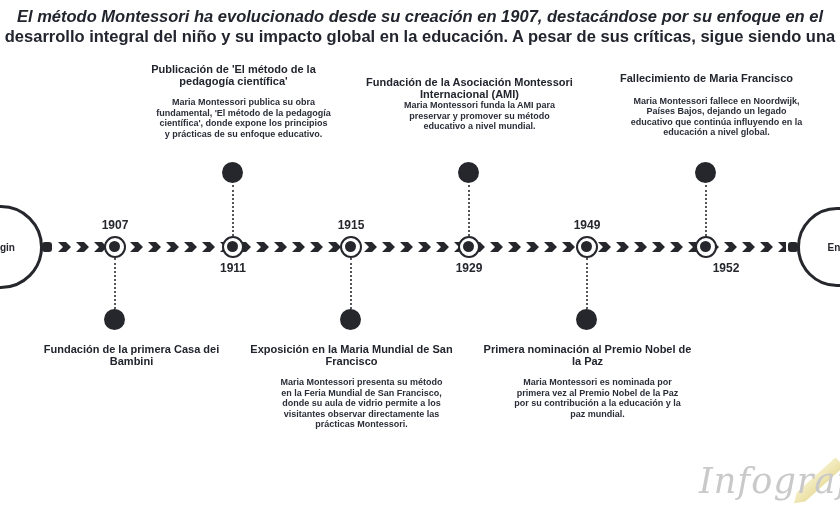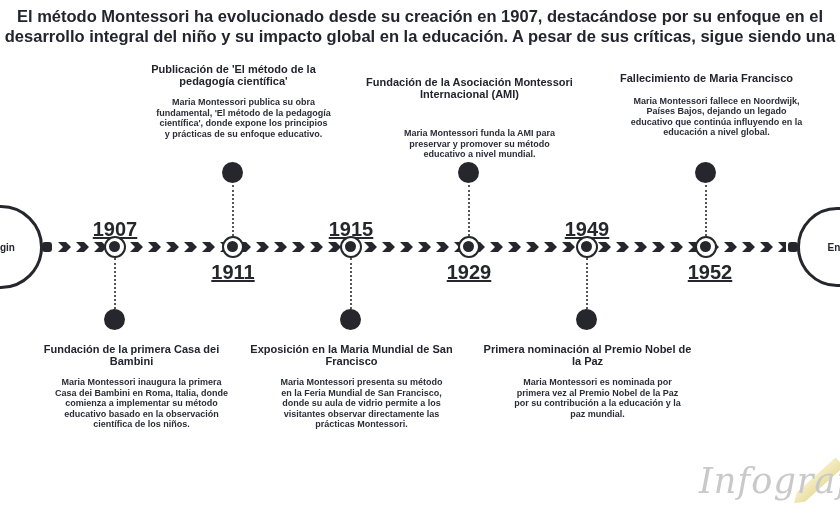--- a/index.html
+++ b/index.html
@@ -6,21 +6,21 @@
   .stage{
     position:relative;width:840px;height:520px;background:#ffffff;
     overflow:hidden;font-family:"Liberation Sans",sans-serif;color:#262a33;
   }
   
   .hline{
     position:absolute;left:50%;transform:translateX(-50%);white-space:nowrap;
     font-weight:700;font-size:16.5px;line-height:20px;color:#22252e;
     letter-spacing:0;
   }
-  .hline1{top:6px;}
+  .hline1{top:6px;font-style:italic;}
   .hline2{top:26px;}
   
   .tl-line{position:absolute;left:40px;top:240px;}
   
   .endpoint{
     position:absolute;box-sizing:border-box;background:#ffffff;
     border:3px solid #25272c;border-radius:50%;
     display:flex;align-items:center;justify-content:center;
     font-size:10px;font-weight:700;color:#25272c;z-index:4;
   }
@@ -31,21 +31,21 @@
     position:absolute;box-sizing:border-box;width:22px;height:22px;top:236px;
     background:#ffffff;border:2.5px solid #25272c;border-radius:50%;z-index:5;
   }
   .marker::after{
     content:"";position:absolute;left:3px;top:3px;width:11px;height:11px;
     background:#25272c;border-radius:50%;
   }
   
   .year{
     position:absolute;width:90px;text-align:center;
-    font-size:20px;font-weight:700;color:#25272c;z-index:5;text-decoration:underline;
+    font-size:12px;font-weight:700;color:#25272c;z-index:5;
   }
   .year-above{top:218px;}
   .year-below{top:261px;}
   
   .connector{
     position:absolute;width:0;border-left:2px dotted #56575b;z-index:1;
   }
   .connector-top{top:185px;height:51px;}
   .connector-bottom{top:258px;height:51px;}
   
@@ -103,21 +103,20 @@
   <div class="endpoint endpoint-end">
     <span>End</span>
   </div>
 
   <div class="year year-above" style="left:70px">1907</div>
   <div class="marker" style="left:104px"></div>
   <div class="connector connector-bottom" style="left:114px"></div>
   <div class="dot dot-bottom" style="left:104px"></div>
   <div class="event" style="left:24px;top:344px">
     <div class="title">Fundación de la primera Casa dei Bambini</div>
-    <div class="desc">Maria Montessori inaugura la primera Casa dei Bambini en Roma, Italia, donde comienza a implementar su método educativo basado en la observación científica de los niños.</div>
   </div>
 
   <div class="year year-below" style="left:188px">1911</div>
   <div class="marker" style="left:222px"></div>
   <div class="connector connector-top" style="left:232px"></div>
   <div class="dot dot-top" style="left:222px"></div>
   <div class="event" style="left:126px;top:64px">
     <div class="title">Publicación de 'El método de la pedagogía científica'</div>
     <div class="desc">Maria Montessori publica su obra fundamental, 'El método de la pedagogía científica', donde expone los principios y prácticas de su enfoque educativo.</div>
   </div>
@@ -130,33 +129,33 @@
     <div class="title">Exposición en la Maria Mundial de San Francisco</div>
     <div class="desc">Maria Montessori presenta su método en la Feria Mundial de San Francisco, donde su aula de vidrio permite a los visitantes observar directamente las prácticas Montessori.</div>
   </div>
 
   <div class="year year-below" style="left:424px">1929</div>
   <div class="marker" style="left:458px"></div>
   <div class="connector connector-top" style="left:468px"></div>
   <div class="dot dot-top" style="left:458px"></div>
   <div class="event" style="left:362px;top:77px">
     <div class="title">Fundación de la Asociación Montessori Internacional (AMI)</div>
-    <div class="desc" style="margin-top:28px">Maria Montessori funda la AMI para preservar y promover su método educativo a nivel mundial.</div>
+    <div class="desc" style="margin-top:0">Maria Montessori funda la AMI para preservar y promover su método educativo a nivel mundial.</div>
   </div>
 
   <div class="year year-above" style="left:542px">1949</div>
   <div class="marker" style="left:576px"></div>
   <div class="connector connector-bottom" style="left:586px"></div>
   <div class="dot dot-bottom" style="left:576px"></div>
   <div class="event" style="left:480px;top:344px">
     <div class="title">Primera nominación al Premio Nobel de la Paz</div>
     <div class="desc">Maria Montessori es nominada por primera vez al Premio Nobel de la Paz por su contribución a la educación y la paz mundial.</div>
   </div>
 
-  <div class="year year-below" style="left:665px">1952</div>
+  <div class="year year-below" style="left:681px">1952</div>
   <div class="marker" style="left:695px"></div>
   <div class="connector connector-top" style="left:705px"></div>
   <div class="dot dot-top" style="left:695px"></div>
   <div class="event" style="left:599px;top:73px">
     <div class="title">Fallecimiento de Maria Francisco</div>
     <div class="desc" style="margin-top:11px">Maria Montessori fallece en Noordwijk, Países Bajos, dejando un legado educativo que continúa influyendo en la educación a nivel global.</div>
   </div>
 
   <div class="pencil"></div>
   <div class="watermark">Infografía</div>

